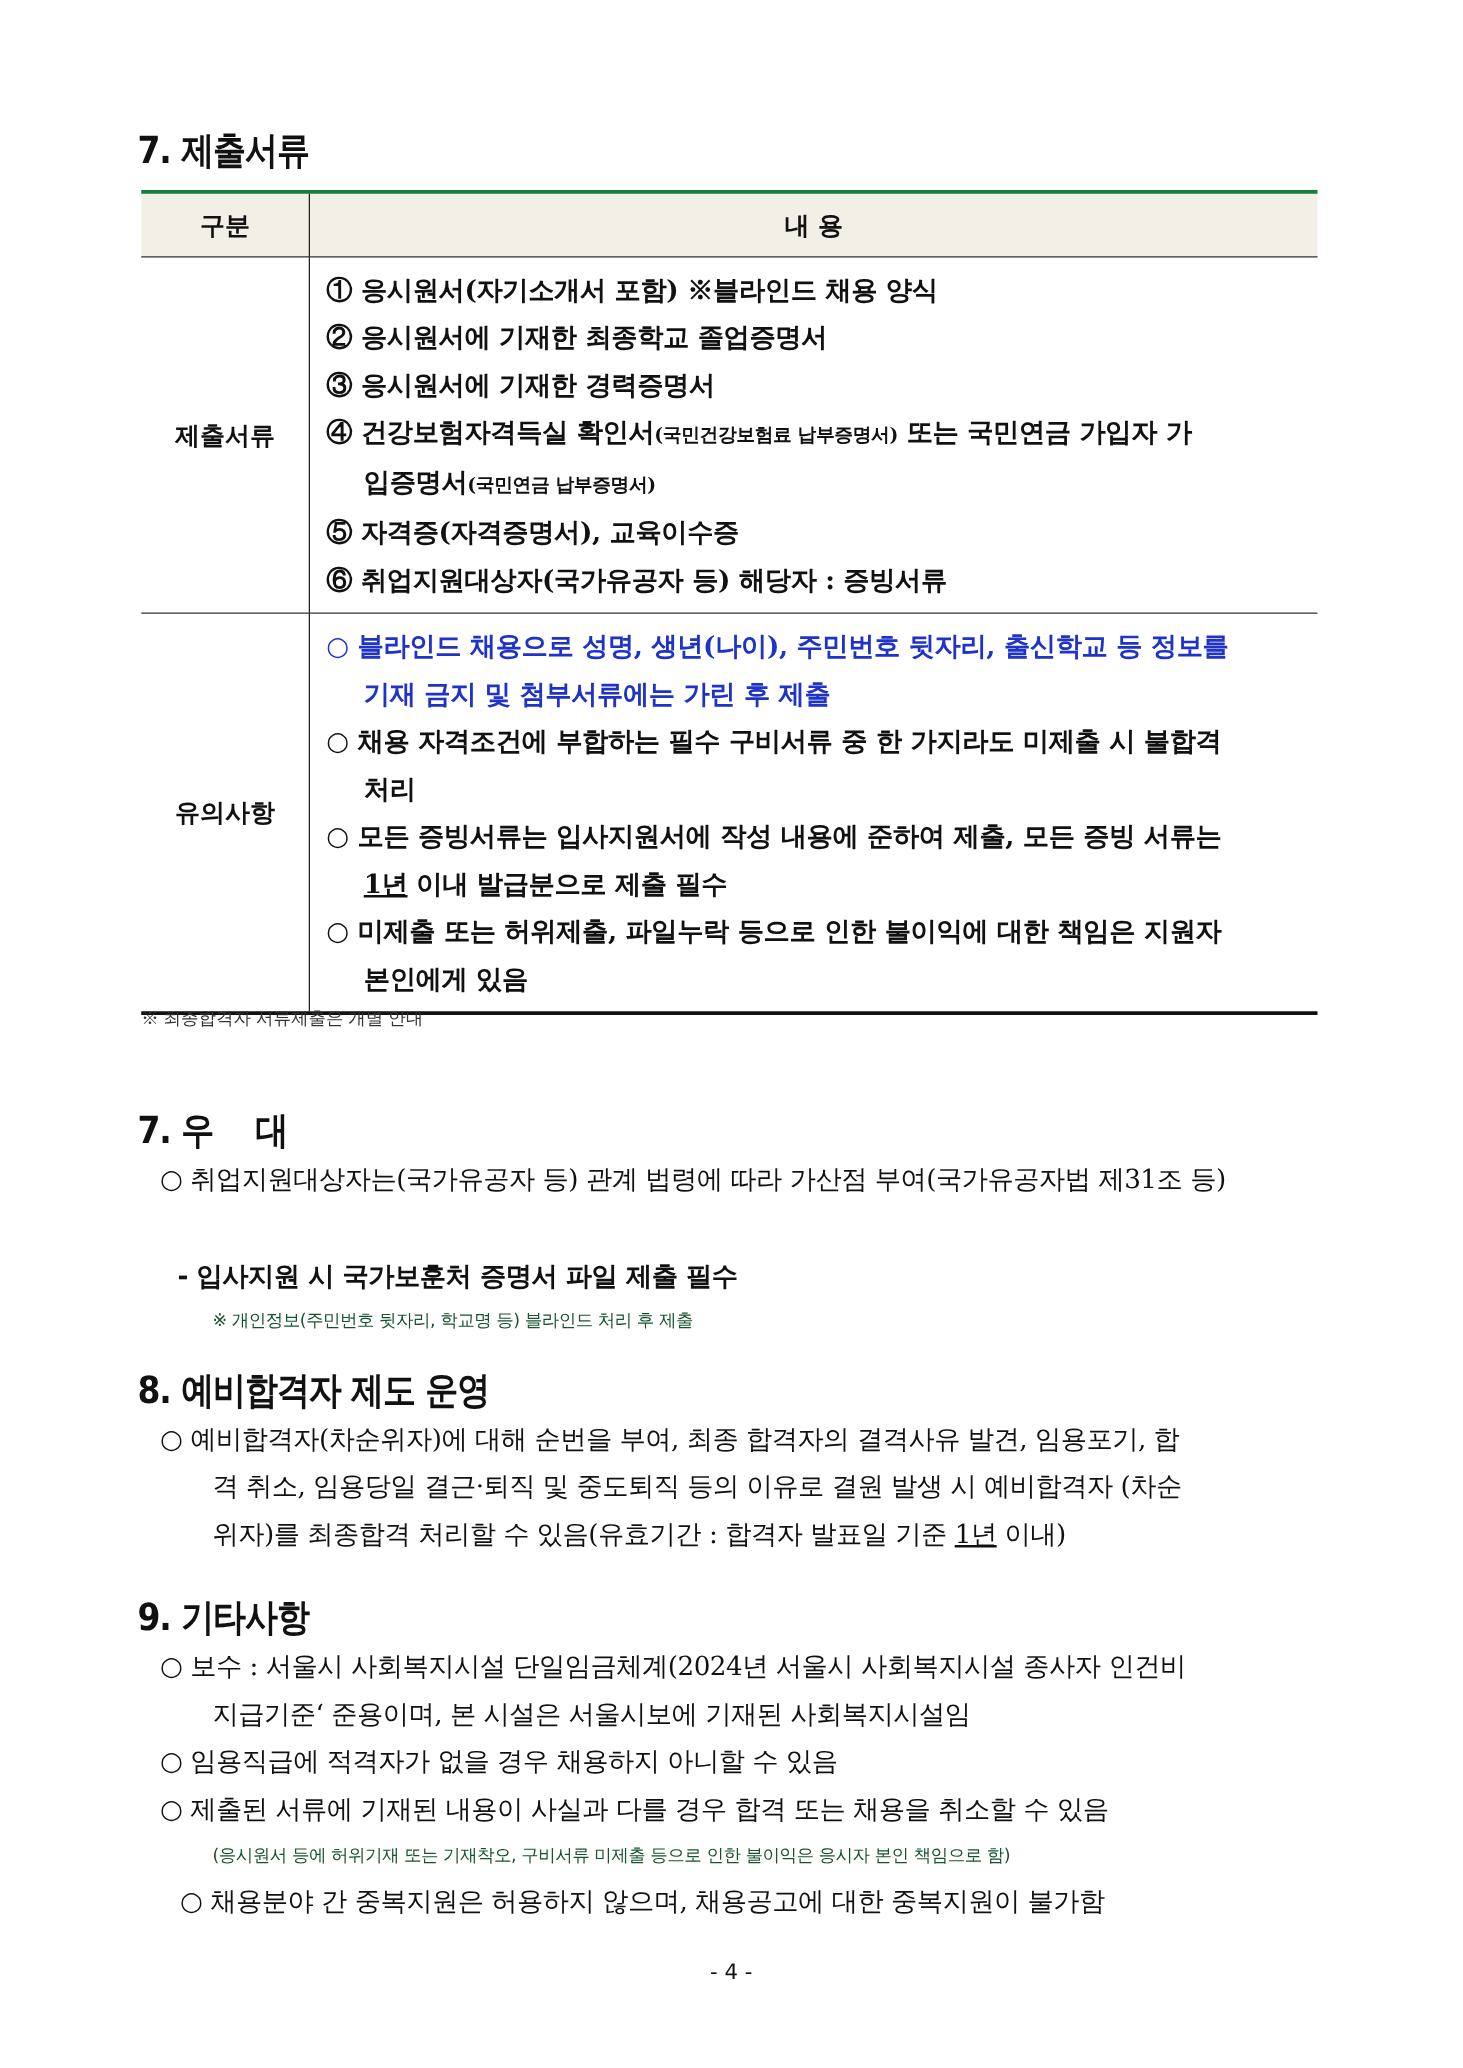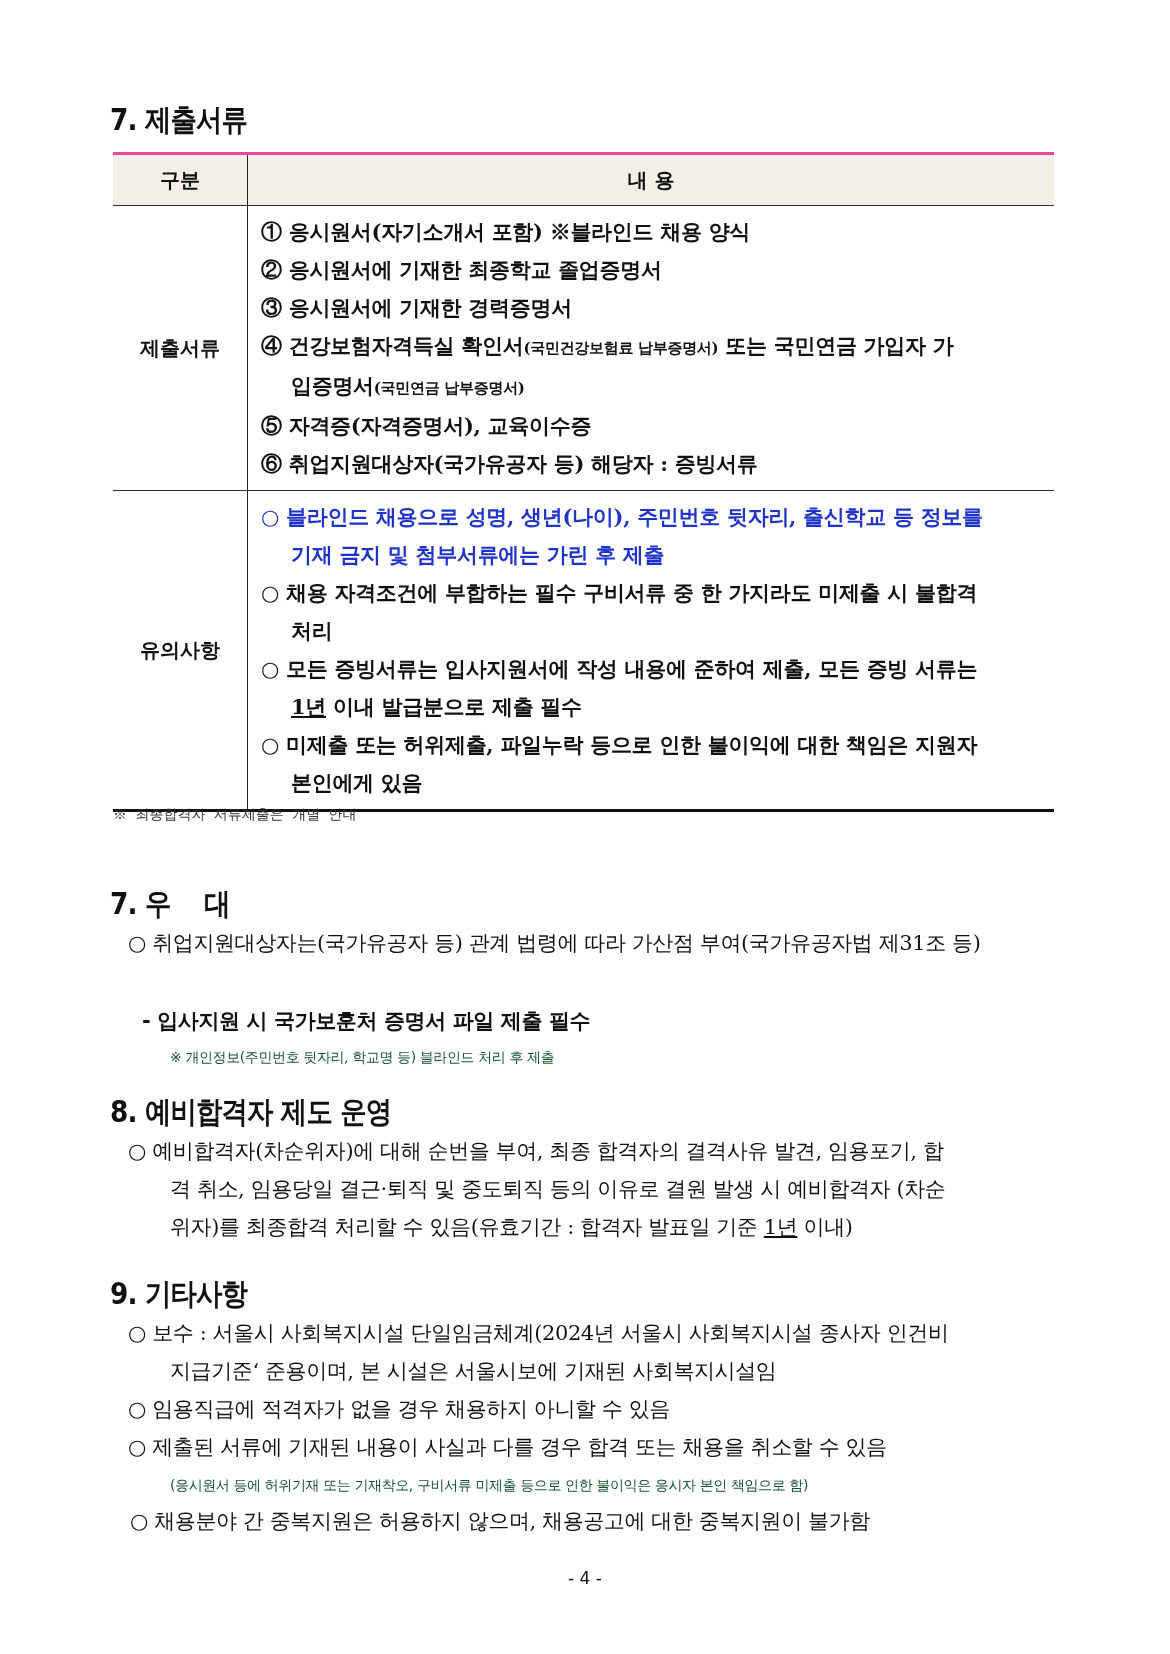--- a/index.html
+++ b/index.html
@@ -15,41 +15,41 @@
       transform: scaleX(0.88); transform-origin: left center;
     }
     table.docs {
       position: absolute; left: 113px; top: 152px; width: 941px;
       border-collapse: collapse; font-size: 21px;
     }
     table.docs th {
       background: #f1efe6; height: 48px;
       font-family: "DejaVu Sans", "Liberation Sans", sans-serif;
       font-weight: bold; font-size: 20px;
-      border-top: 3px solid #ec4899; border-bottom: 1px solid #333;
+      border-top: 3px solid #15803d; border-bottom: 1px solid #333;
     }
     table.docs td { vertical-align: middle; }
     table.docs td.cat {
       width: 132px; text-align: center;
       font-family: "DejaVu Sans", "Liberation Sans", sans-serif;
       font-weight: bold; font-size: 20px;
       border-right: 1.5px solid #222;
     }
     table.docs th.cat { width: 132px; border-right: 1.5px solid #222; }
     table.docs tr.r1 td { border-bottom: 1px solid #333; }
     table.docs tr.r2 td { border-bottom: 3px solid #111; }
     .cell { padding: 6px 10px 6px 12px; }
     .line { line-height: 38px; white-space: nowrap; font-size: 21px; letter-spacing: -0.3px; font-weight: bold; }
     .indent { padding-left: 30px; }
     .small { font-size: 15px; }
     .blue { color: #1f33c8; }
     u { text-decoration: underline; }
     .note {
       position: absolute; left: 113px; top: 806px;
-      font-family: Liberation Mono, monospace; font-size: 14px; color: #333;
+      font-family: Liberation Sans, sans-serif; font-size: 14px; color: #333;
     }
     .body-line {
       position: absolute; white-space: nowrap; font-size: 21px; letter-spacing: -0.4px; line-height: 30px;
     }
     .bold-sans {
       font-family: "DejaVu Sans", "Liberation Sans", sans-serif; font-weight: bold; font-size: 21px;
     }
     .small-sans {
       font-family: "DejaVu Sans", "Liberation Sans", sans-serif; font-size: 14px; color: #14532d;
     }
@@ -116,16 +116,16 @@
   <div class="body-line" style="left:128px; top:1136px;">○ 예비합격자(차순위자)에 대해 순번을 부여, 최종 합격자의 결격사유 발견, 임용포기,  합</div>
   <div class="body-line" style="left:170px; top:1174px;">격 취소, 임용당일 결근·퇴직 및 중도퇴직 등의 이유로 결원 발생 시 예비합격자  (차순</div>
   <div class="body-line" style="left:170px; top:1212px;"><span>위자)를 최종합격 처리할 수 있음(유효기간 : 합격자 발표일 기준 </span><u>1년</u><span> 이내)</span></div>
 
   <div class="h-sec" style="top:1274px;">9. 기타사항</div>
   <div class="body-line" style="left:128px; top:1318px;">○ 보수 : 서울시 사회복지시설 단일임금체계(2024년 서울시 사회복지시설 종사자 인건비</div>
   <div class="body-line" style="left:170px; top:1356px;">지급기준‘ 준용이며, 본 시설은 서울시보에 기재된 사회복지시설임</div>
   <div class="body-line" style="left:128px; top:1394px;">○ 임용직급에 적격자가 없을 경우 채용하지 아니할 수 있음</div>
   <div class="body-line" style="left:128px; top:1432px;">○ 제출된 서류에 기재된 내용이 사실과 다를 경우 합격 또는 채용을 취소할 수 있음</div>
   <div class="body-line small-sans" style="left:170px; top:1470px;">(응시원서 등에 허위기재 또는 기재착오, 구비서류 미제출 등으로 인한 불이익은 응시자 본인 책임으로 함)</div>
-  <div class="body-line" style="left:130px; top:1506px;">○ 채용분야 간 중복지원은 허용하지 않으며, 채용공고에 대한 중복지원이 불가함</div>
+  <div class="body-line" style="left:144px; top:1506px;">○ 채용분야 간 중복지원은 허용하지 않으며, 채용공고에 대한 중복지원이 불가함</div>
 
   <div class="page-num">- 4 -</div>
 </div>
 
 </body></html>

